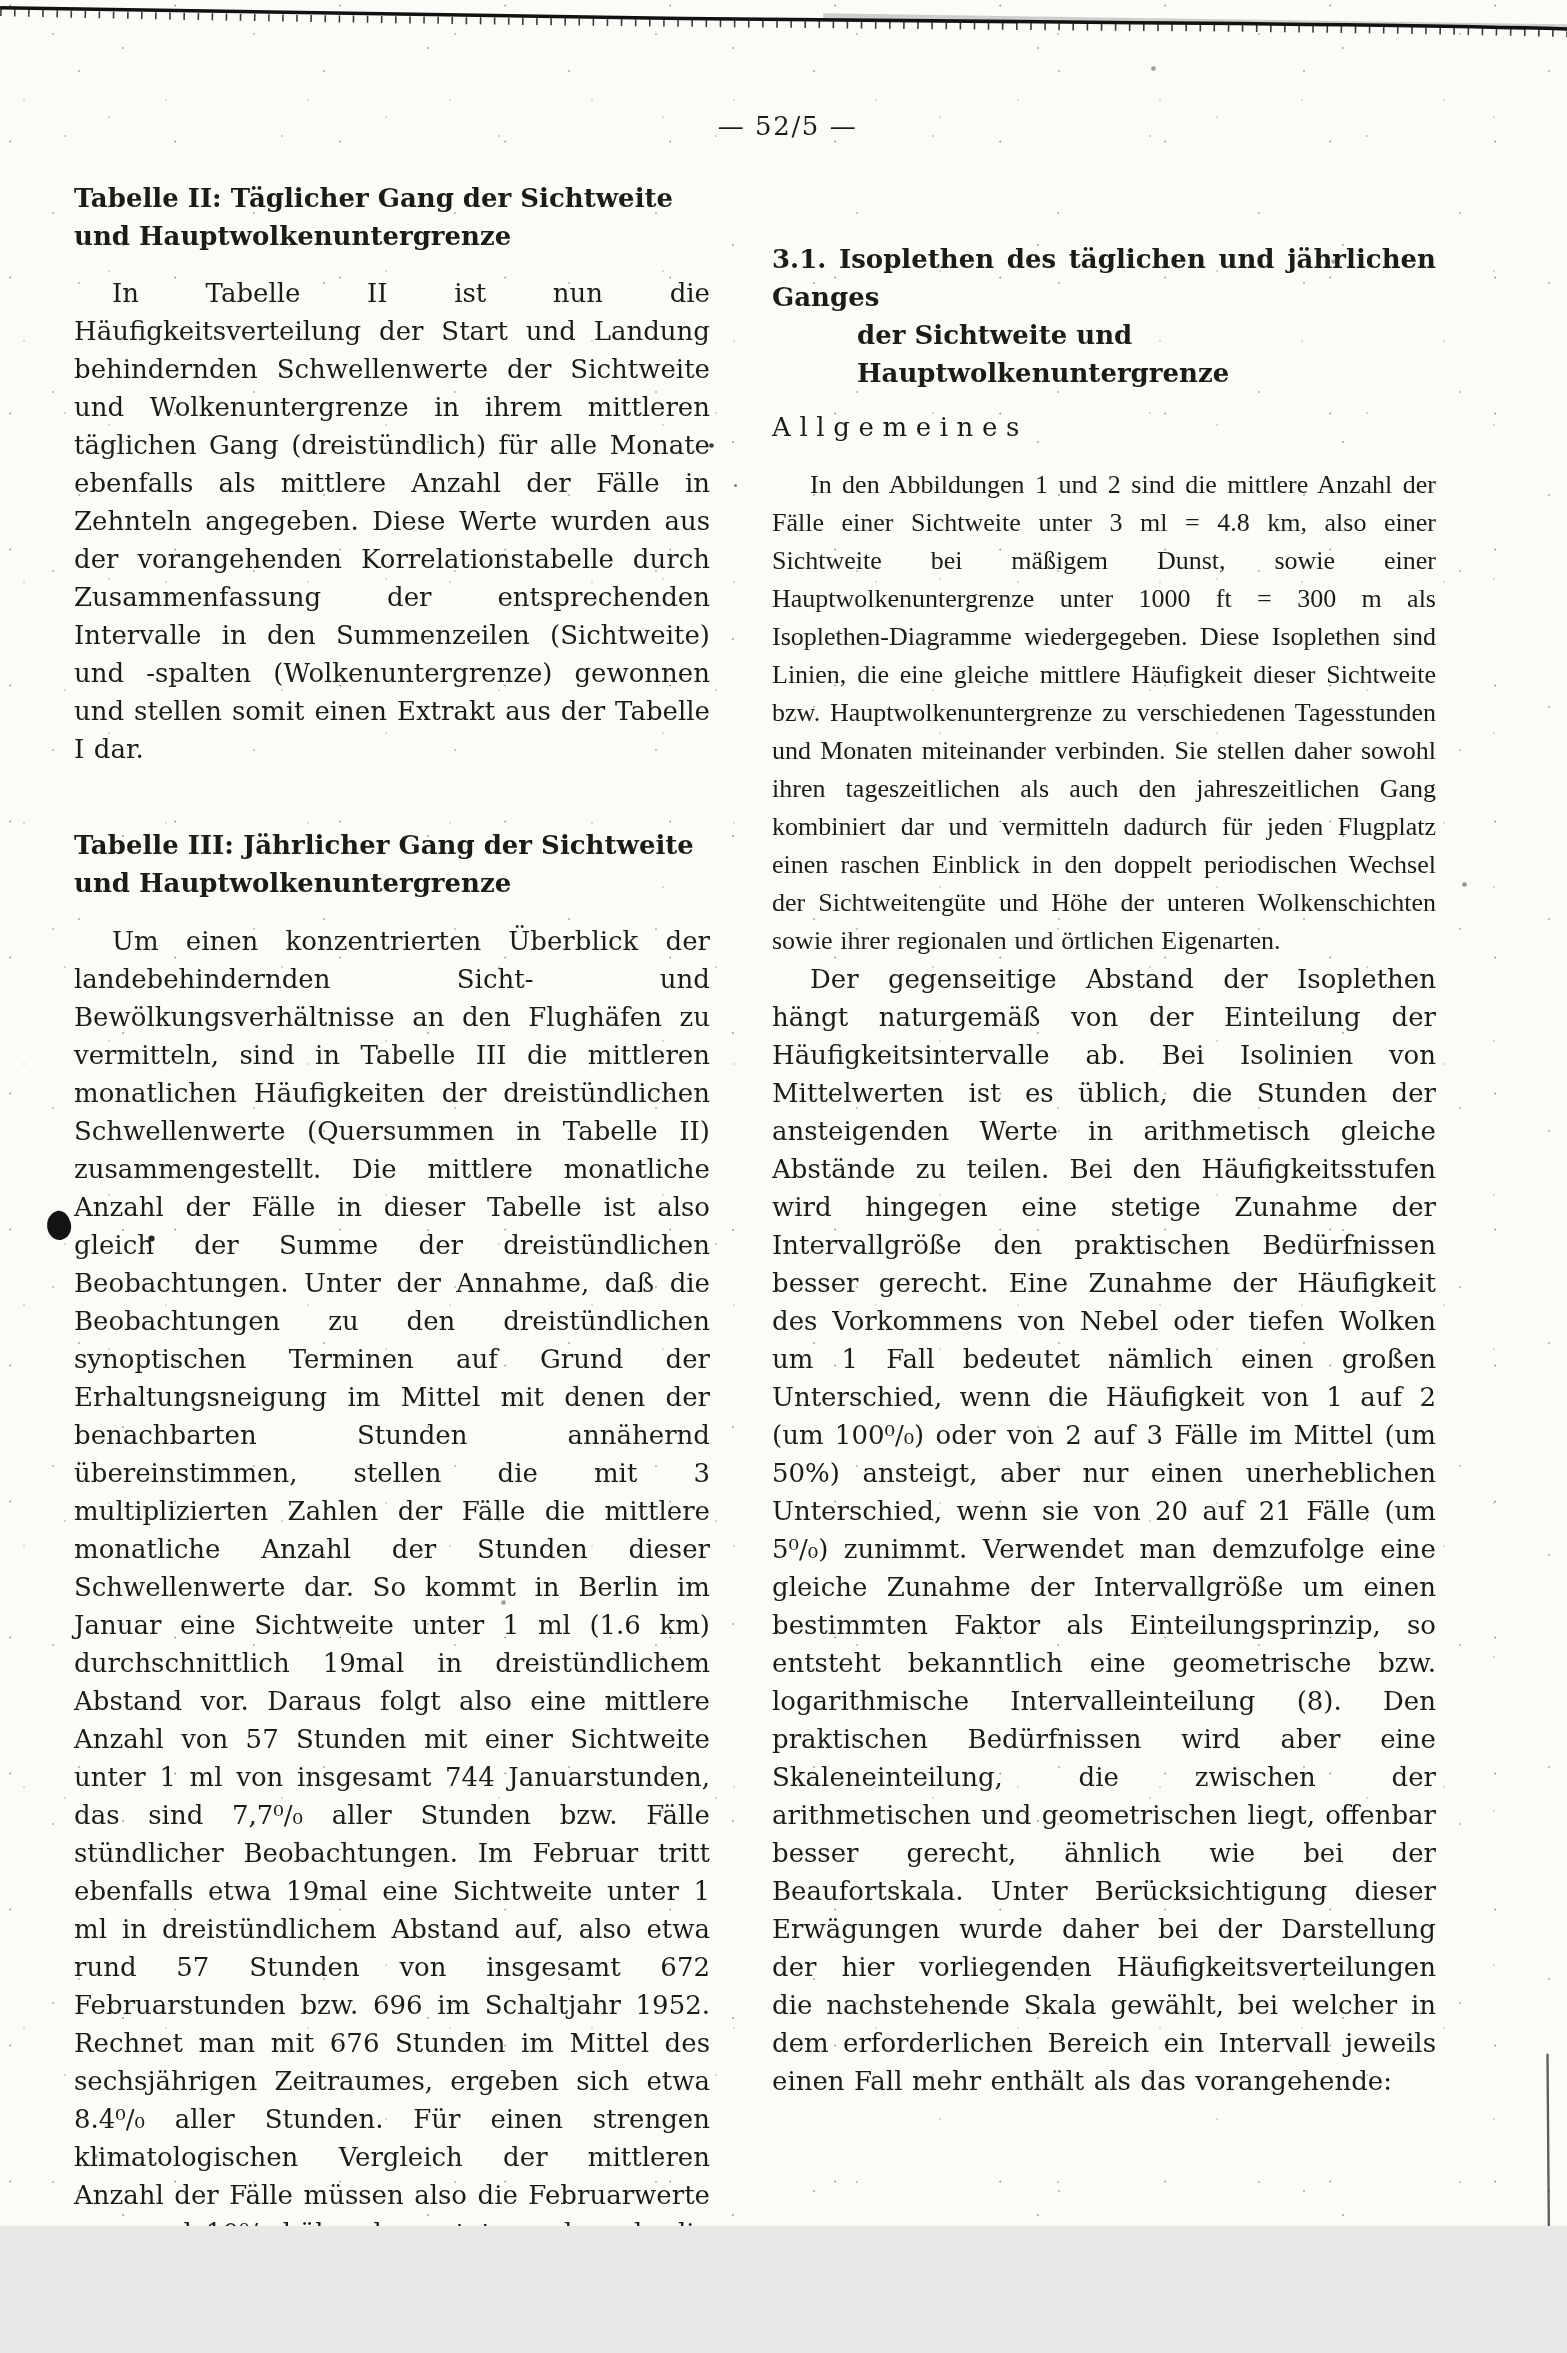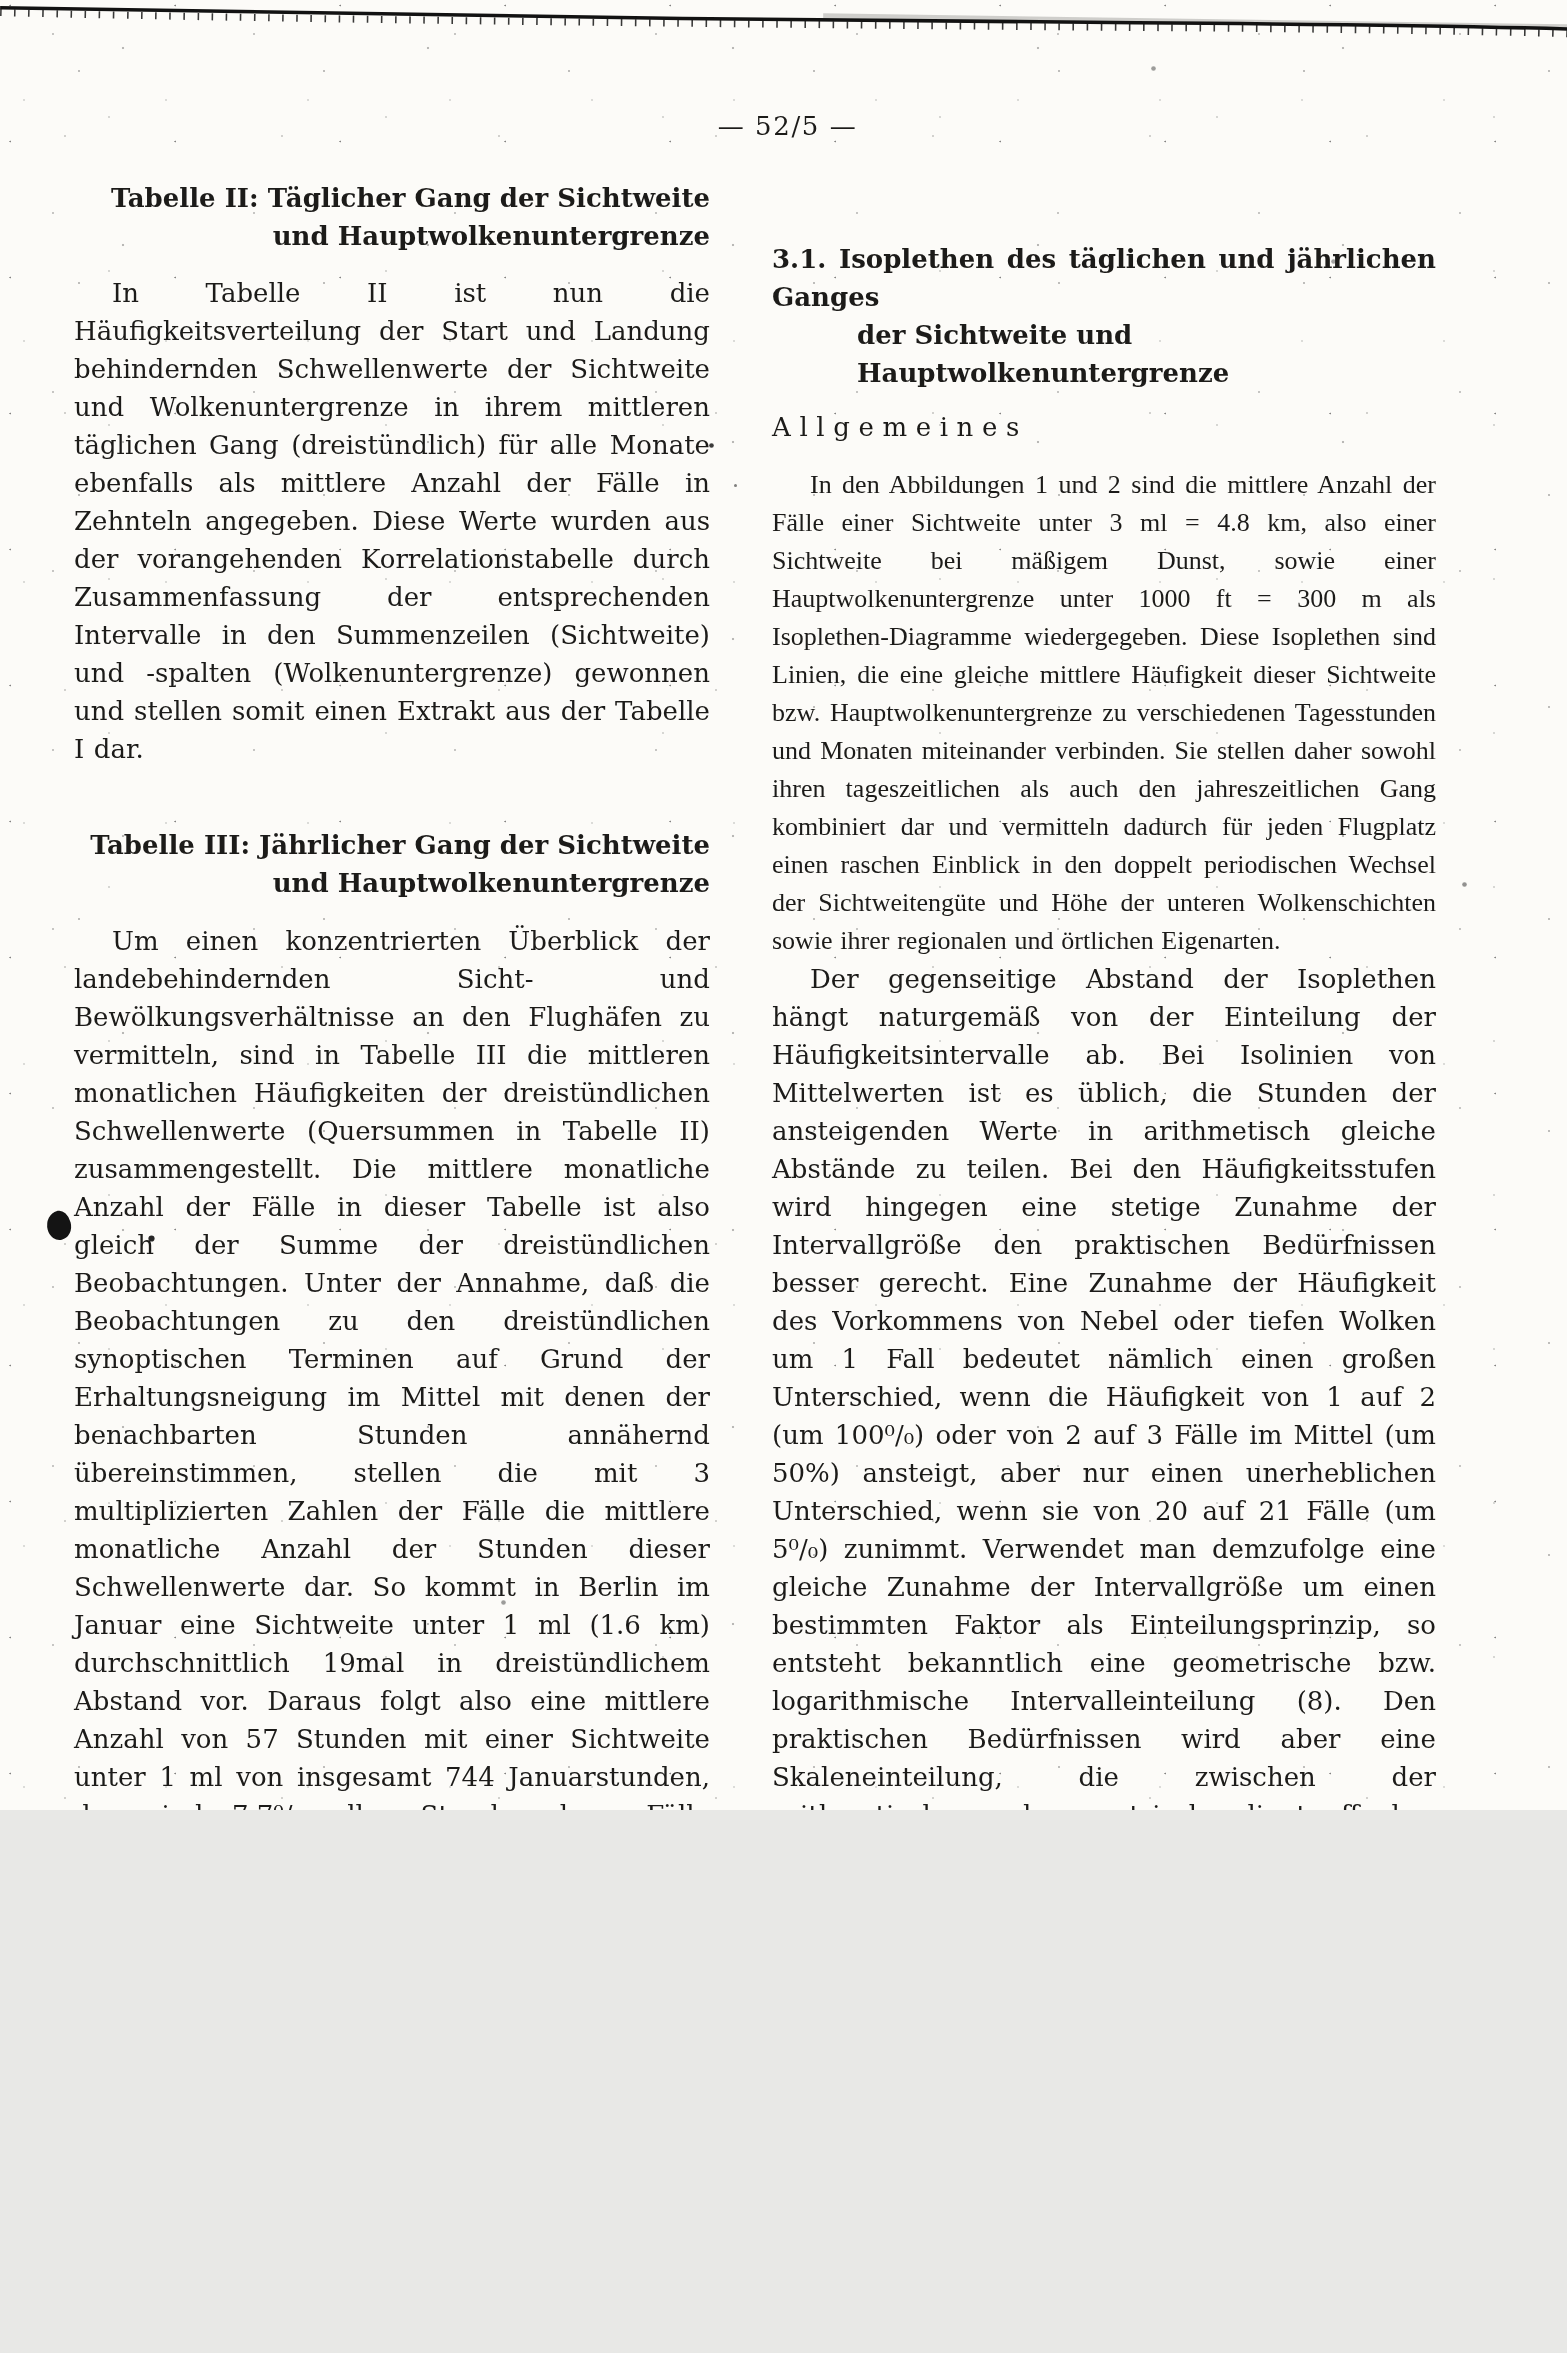--- a/index.html
+++ b/index.html
@@ -1,20 +1,20 @@
 <!DOCTYPE html>
 <html lang="de" style="font-size:12.5px"><head>
 <meta charset="utf-8">
 <style>
   html, body { margin: 0; padding: 0; }
   body { background: #e8e8e6; }
   .page {
     position: relative;
     width: 1568px;
-    height: 1810px;
+    height: 2226px;
     background: #fcfbf8;
     overflow: hidden;
     color: #1c1b19;
     font-family: "DejaVu Serif", "Liberation Serif", serif;
     hyphens: auto; -webkit-hyphens: auto;
   }
   
   .page::before {
     content: "";
     position: absolute; inset: 0;
@@ -34,21 +34,21 @@
     left: 0; top: 111px; width: 1575px;
     text-align: center;
     font-size: 26px;
     letter-spacing: 1.6px;
   }
   .col { position: absolute; font-size: 26px; line-height: 38px; }
   .col-left  { left: 74px;  top: 179px; width: 636px; }
   .col-right { left: 772px; top: 180px; width: 664px; }
   .p { text-align: justify; text-justify: inter-word; word-spacing: 1.2px; margin: 0; }
   .ind { text-indent: 38px; }
-  .h-center { font-weight: bold; text-align: right; margin: 0; }
+  .h-center { font-weight: bold; text-align: left; margin: 0; }
   .h-tab3 { margin-top: 58px; margin-bottom: 20.4px; }
   .h-tab2 { margin-bottom: 19px; }
   .h31 { font-weight: bold; margin-top: 60px; }
   .h31-l1 { text-align: justify; text-align-last: justify; }
   .h31-l2 { padding-left: 85px; }
   .allg { margin-top: 16px; letter-spacing: 8.6px; }
   .rp1 { margin-top: 20.4px; font-family: Liberation Serif, serif; }
   .ink-blot {
     position: absolute; left: 47px; top: 1211px;
     width: 23.5px; height: 29px;

